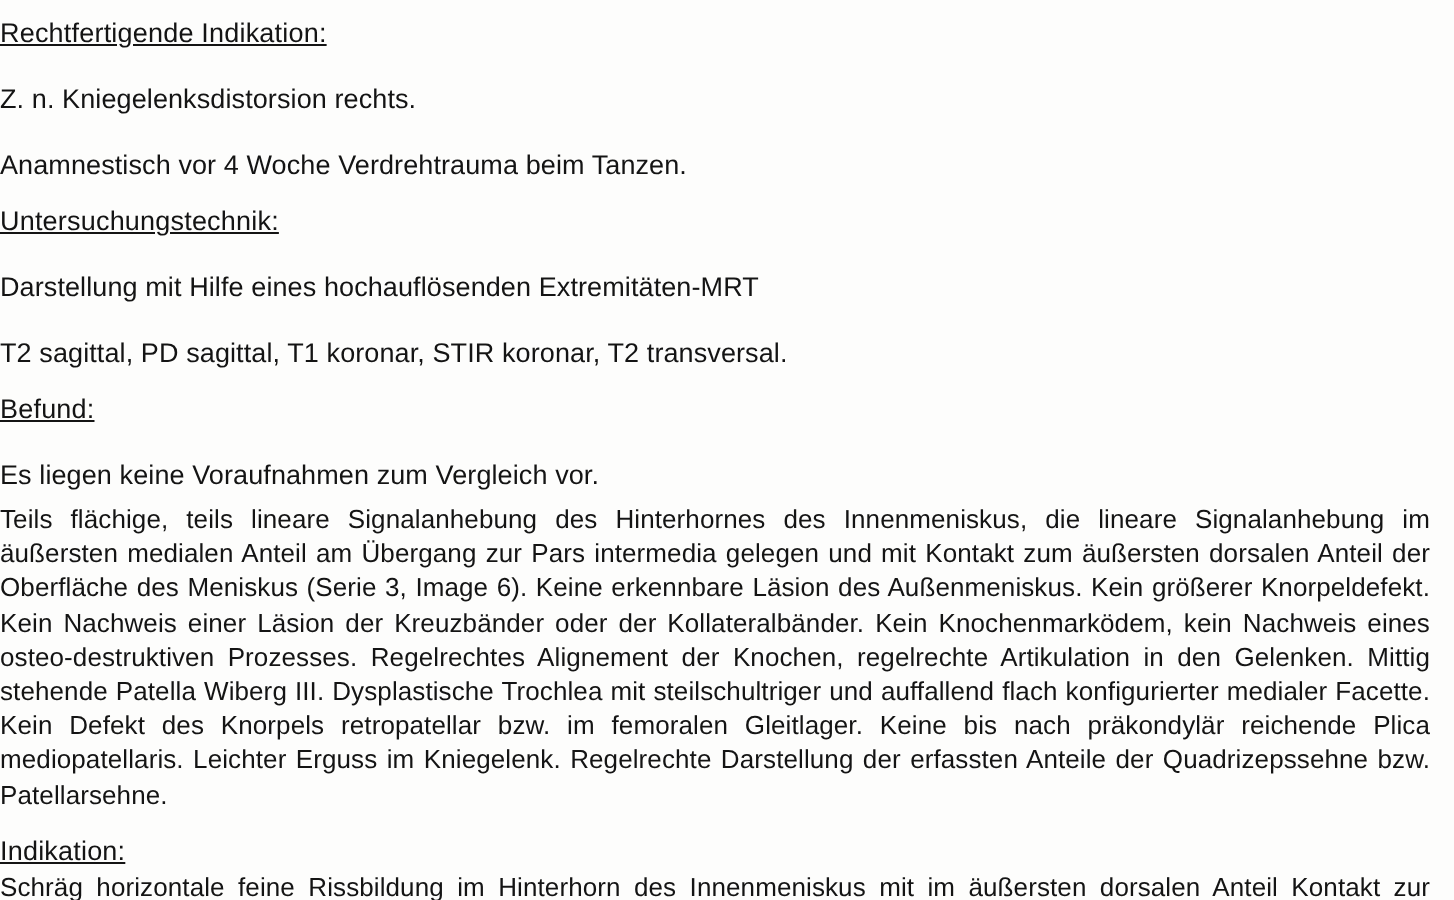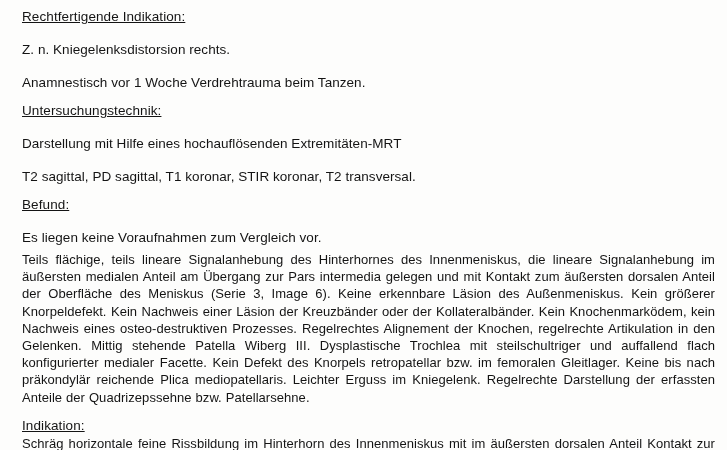--- a/index.html
+++ b/index.html
@@ -13,21 +13,21 @@
     overflow: hidden;
     font-family: "Liberation Sans", sans-serif;
     color: #141414;
     -webkit-font-smoothing: antialiased;
   }
   .page {
     position: relative;
     width: 727px;
     height: 450px;
     box-sizing: border-box;
-    padding: 8px 12px 0 22px;
+    padding: 8px 12px 0 0;
     background: #fdfdfc;
   }
   .section {
     margin-bottom: 11px;
   }
   .heading {
     font-size: 13.5px;
     line-height: 17px;
     text-decoration: underline;
     letter-spacing: 0.1px;
@@ -54,21 +54,21 @@
   .spacer-sm { height: 3px; }
 </style>
 </head>
 <body>
 
 <div class="page">
 
   <div class="section">
     <div class="heading">Rechtfertigende Indikation:</div>
     <div class="line">Z. n. Kniegelenksdistorsion rechts.</div>
-    <div class="line">Anamnestisch vor 1 Woche Verdrehtrauma beim Tanzen.</div>
+    <div class="line">Anamnestisch vor 4 Woche Verdrehtrauma beim Tanzen.</div>
   </div>
 
   <div class="section">
     <div class="heading">Untersuchungstechnik:</div>
     <div class="line">Darstellung mit Hilfe eines hochauflösenden Extremitäten-MRT</div>
     <div class="line">T2 sagittal, PD sagittal, T1 koronar, STIR koronar, T2 transversal.</div>
   </div>
 
   <div class="section sec-befund">
     <div class="heading">Befund:</div>

